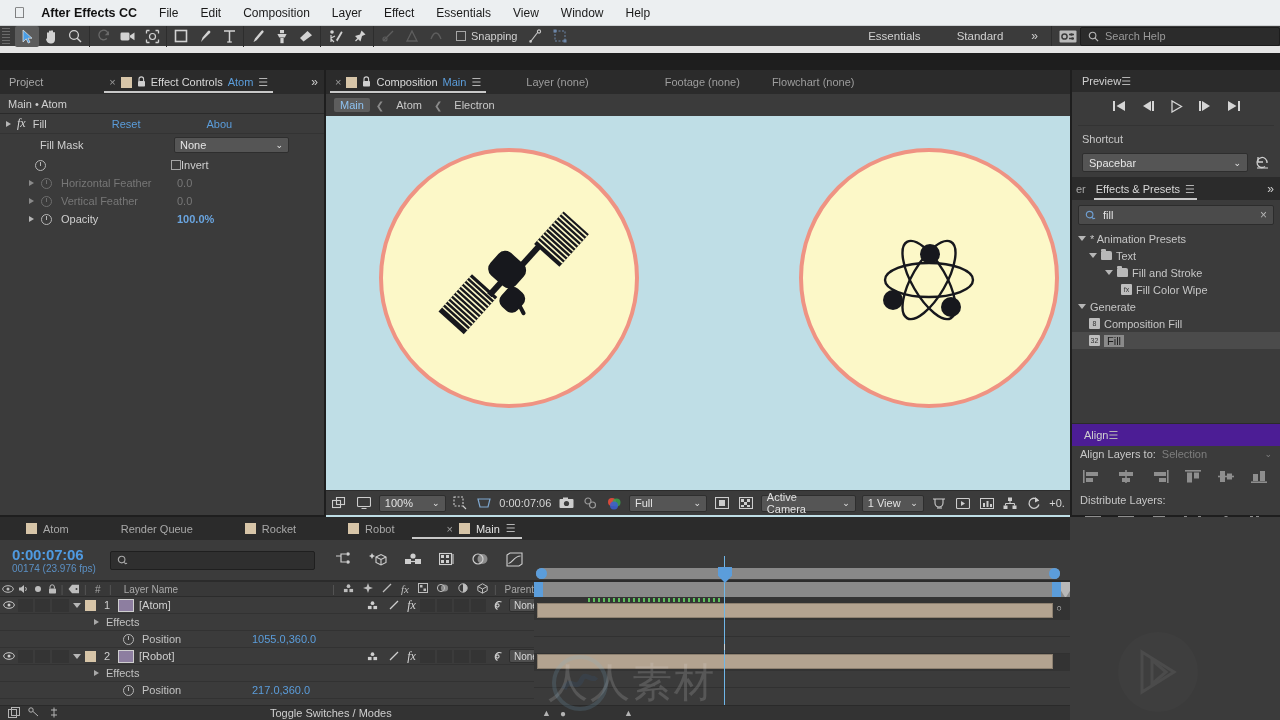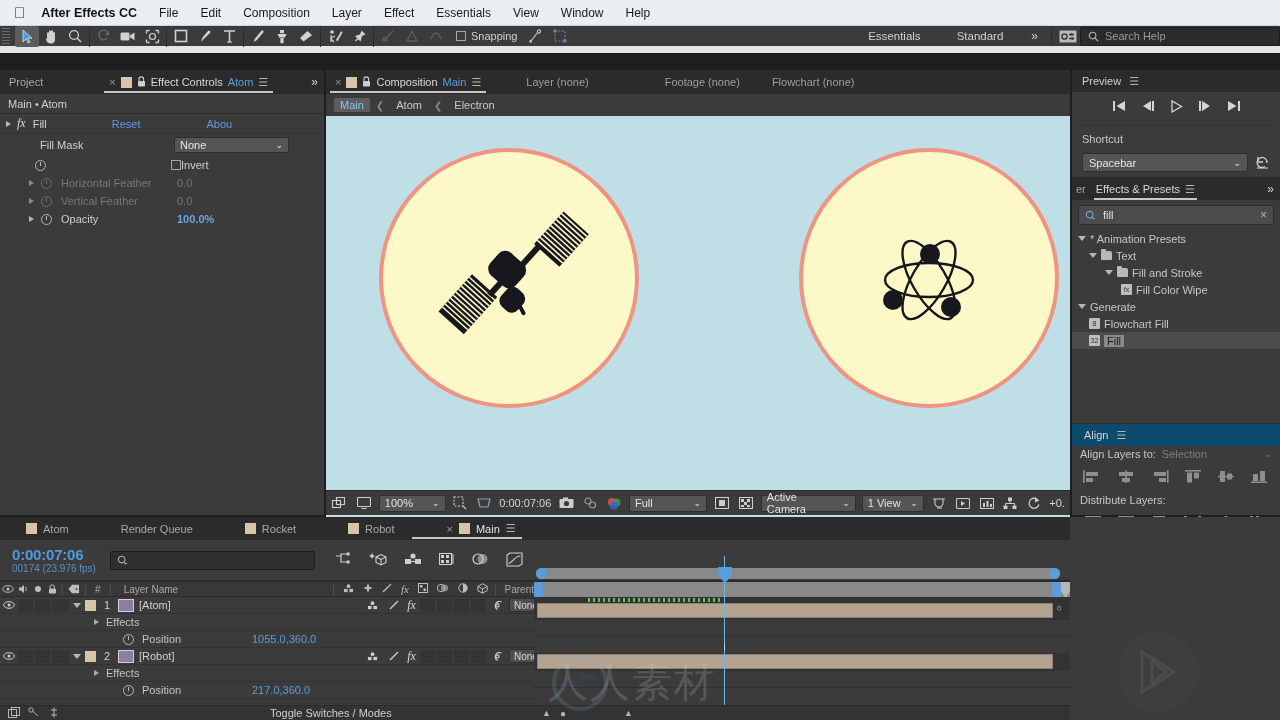--- a/index.html
+++ b/index.html
@@ -97,21 +97,21 @@
   .comp-bottom { position:absolute; left:0; bottom:0; width:744px; height:25px; background:#3b3b3b;
                  display:flex; align-items:center; gap:6px; padding:0 5px; border-top:1px solid #2c2c2c;}
   .cb-sel { height:17px; background:#555; border:1px solid #2e2e2e; border-radius:2px;
             display:flex; align-items:center; justify-content:space-between; padding:0 5px; color:#e3e3e3; font-size:11px; gap:6px;}
   .cb-ico { width:19px;height:17px;display:flex;align-items:center;justify-content:center;color:#cdcdcd;}
   .tc { color:#d6d6d6; font-size:11px; }
 
   
   #rightCol { left:1072px; top:70px; width:208px; height:445px; background:#3b3b3b;}
   .rp { background:#3b3b3b; }
-  .rp-title { display:flex; align-items:center; gap:8px; height:22px; padding:0 10px; background:#2b2b2b; font-size:11px; color:#d0d0d0;}
+  .rp-title { display:flex; align-items:center; height:22px; padding:0 10px; background:#2b2b2b; font-size:11px; color:#d0d0d0;}
   .prev-btns { display:flex; align-items:center; justify-content:center; gap:15px; height:30px; color:#d5d5d5;}
   .sc-label { padding:4px 10px 8px; color:#c7c7c7; font-size:11px;}
   .sc-row { display:flex; align-items:center; gap:7px; padding:0 10px 8px;}
   .sc-sel { flex:1; height:19px; background:#555; border:1px solid #2e2e2e; border-radius:2px;
             display:flex; align-items:center; justify-content:space-between; padding:0 6px; color:#e6e6e6; font-size:11px;}
   .fxsearch { margin:5px 6px; height:20px; background:#4b4b4b; border:1px solid #2c2c2c; border-radius:2px;
               display:flex; align-items:center; gap:6px; padding:0 6px; }
   .fxsearch input { flex:1; background:transparent; border:none; outline:none; color:#e2e2e2; font-size:11px; font-family:"Liberation Sans",sans-serif;}
   .fxtree { font-size:11px; }
   .fxrow { display:flex; align-items:center; gap:4px; height:17px; color:#c6c6c6; }
@@ -744,32 +744,32 @@
         <div class="fxrow" style="padding-left:49px">
           <span class="fxicon">fx</span>
           <span class="nm">Fill Color Wipe</span>
         </div>
         <div class="fxrow" style="padding-left:6px">
           <span class="tri-s"></span>
           <span class="nm">Generate</span>
         </div>
         <div class="fxrow" style="padding-left:17px">
           <span class="fxicon">8</span>
-          <span class="nm">Flowchart Fill</span>
+          <span class="nm">Composition Fill</span>
         </div>
         <div class="fxrow sel hl" style="padding-left:17px">
           <span class="fxicon">32</span>
           <span class="nm">Fill</span>
         </div>
       </div>
 
     </div>
 
     <div class="rp" style="position:absolute;top:353px;left:0;width:208px;height:92px;border-top:1px solid #2b2b2b;background:#3b3b3b">
-      <div class="rp-title" style="background:#0c4a6e;padding:0 12px">
+      <div class="rp-title" style="background:#4c1d95;padding:0 12px">
         <span>Align</span>
         <span class="hamb">☰</span>
       </div>
       <div class="al-row">
         <span>Align Layers to:</span>
         <span style="color:#7e7e7e;flex:1">Selection</span>
         <span style="color:#7e7e7e;font-size:9px">⌄</span>
       </div>
       <div class="align-grid">
         <span class="align-btn">

